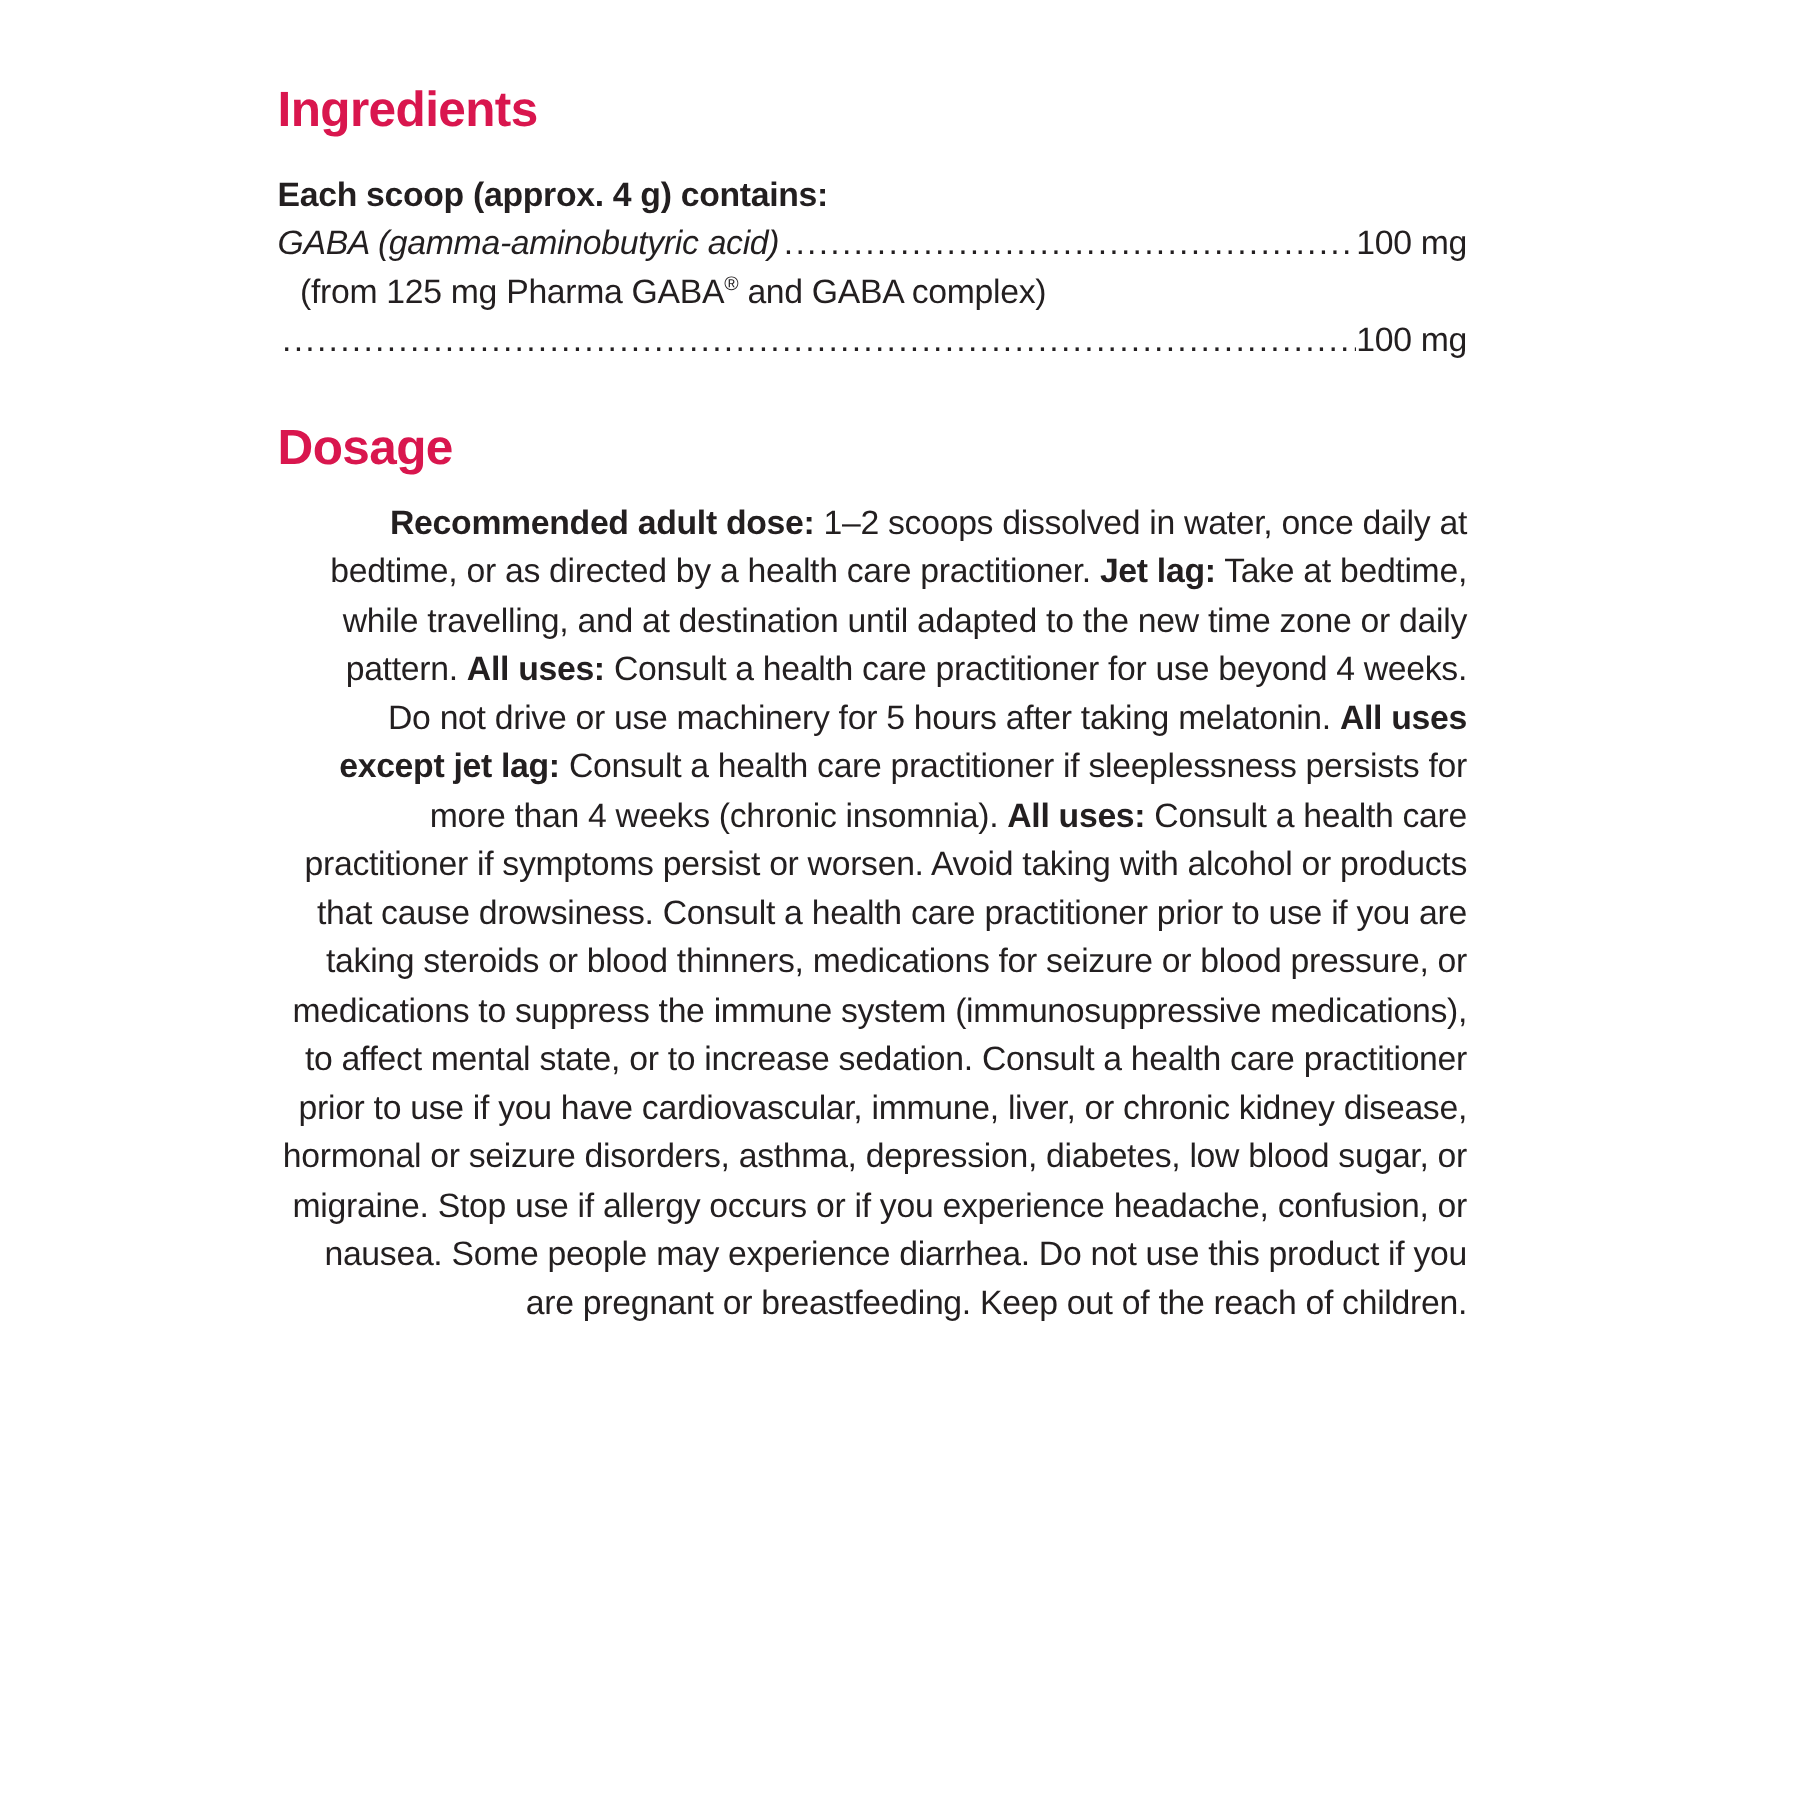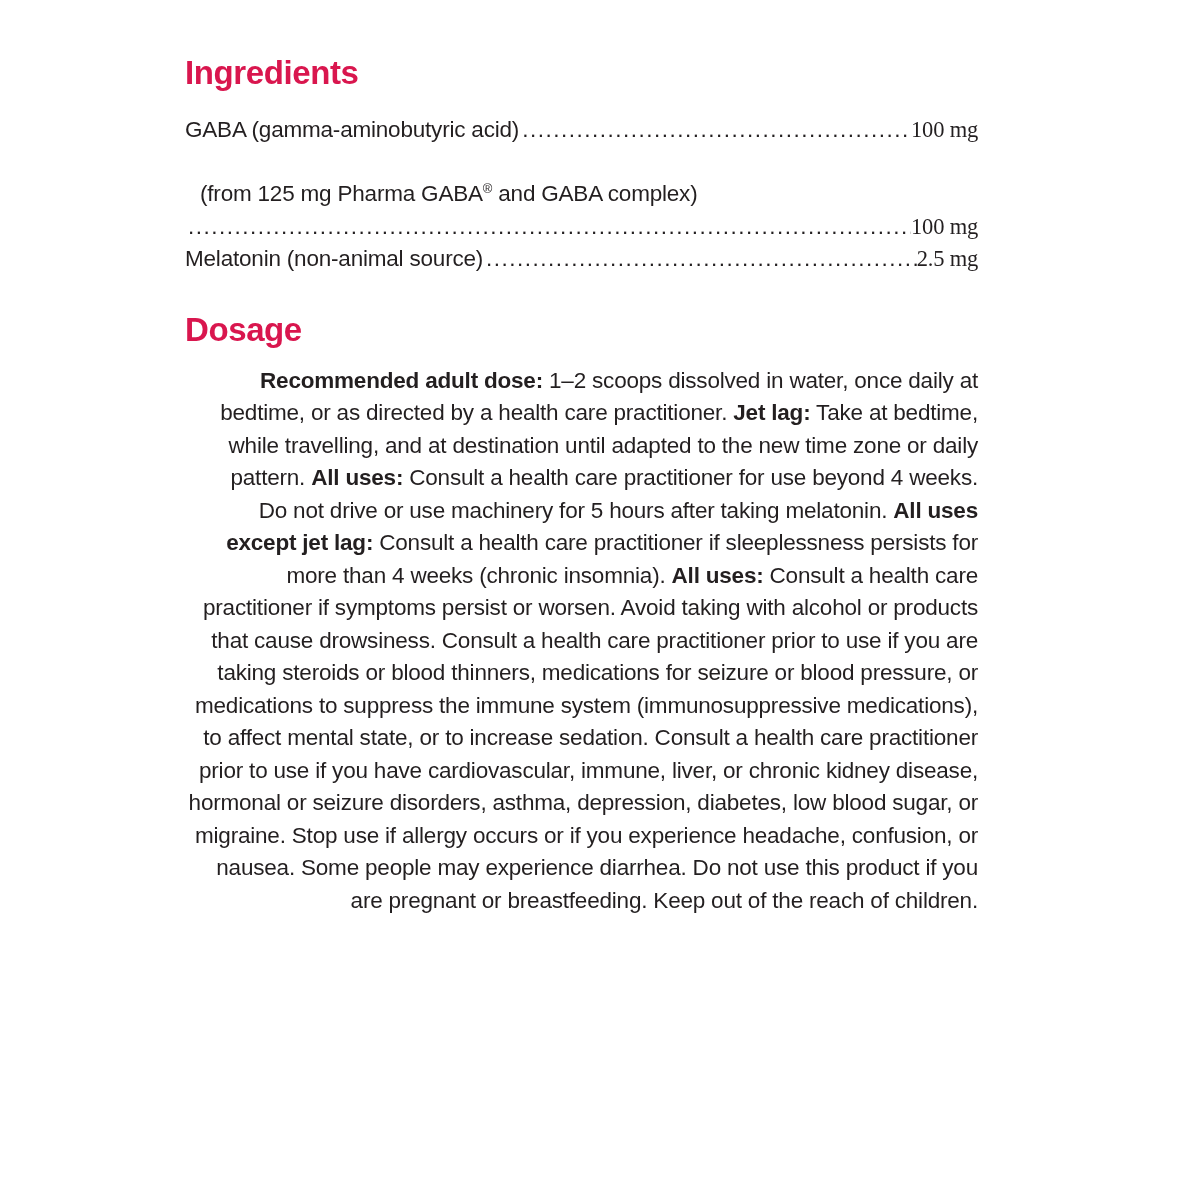--- a/index.html
+++ b/index.html
@@ -42,68 +42,64 @@
     color: #231f20;
     margin: 0;
   }
   .subhead { font-weight: 700; }
   .body b, .subhead { font-weight: 700; }
   .ing-row {
     display: flex;
     align-items: baseline;
     width: 100%;
   }
-  .ing-name { white-space: nowrap; flex: 0 0 auto; }
-  .ing-amount { white-space: nowrap; flex: 0 0 auto; font-family: Liberation Serif, serif; }
+  .ing-name { white-space: nowrap; flex: 0 0 auto; font-style: italic; }
+  .ing-amount { white-space: nowrap; flex: 0 0 auto; }
   .leader {
     flex: 1 1 auto;
     overflow: hidden;
     white-space: nowrap;
     margin: 0 0 0 3px;
     min-width: 10px;
   }
   .leader::after {
     content: "........................................................................................................................................................";
     letter-spacing: 1.5px;
   }
-  .ing-note { padding-left: 15px; margin-top: 32px; }
+  .ing-note { padding-left: 15px; }
   .ing-note sup {
     font-size: 13px;
     vertical-align: super;
     line-height: 0;
   }
   .body { text-align: right; }
 </style>
 </head>
 <body>
 
 <div class="page">
   <div class="content">
 
     <section>
       <h1 class="heading h-ingredients">Ingredients</h1>
+      <p class="subhead">Each scoop (approx. 4 g) contains:</p>
 
       <div class="ing-row">
           <span class="ing-name">GABA (gamma-aminobutyric acid)</span>
           <span class="leader"></span>
           <span class="ing-amount">100 mg</span>
         </div>
       <div class="ing-note"><span>(from 125 mg Pharma GABA</span><sup>®</sup><span> and GABA complex)</span></div>
 
 
       <div class="ing-row">
           <span class="leader"></span>
           <span class="ing-amount">100 mg</span>
         </div>
 
-      <div class="ing-row">
-          <span class="ing-name">Melatonin (non-animal source)</span>
-          <span class="leader"></span>
-          <span class="ing-amount">2.5 mg</span>
-        </div>
     </section>
 
     <section>
       <h1 class="heading h-dosage">Dosage</h1>
       <p class="body"><b>Recommended adult dose:</b><span> 1–2 scoops dissolved in water, once daily at bedtime, or as directed by a health care practitioner. </span><b>Jet lag:</b><span> Take at bedtime, while travelling, and at destination until adapted to the new time zone or daily pattern. </span><b>All uses:</b><span> Consult a health care practitioner for use beyond 4 weeks.</span></p>
     </section>
 
     <section>
       <p class="body"><span>Do not drive or use machinery for 5 hours after taking melatonin. </span><b>All uses except jet lag:</b><span> Consult a health care practitioner if sleeplessness persists for more than 4 weeks (chronic insomnia). </span><b>All uses:</b><span> Consult a health care practitioner if symptoms persist or worsen. Avoid taking with alcohol or products that cause drowsiness. Consult a health care practitioner prior to use if you are taking steroids or blood thinners, medications for seizure or blood pressure, or medications to suppress the immune system (immunosuppressive medications), to affect mental state, or to increase sedation. Consult a health care practitioner prior to use if you have cardiovascular, immune, liver, or chronic kidney disease, hormonal or seizure disorders, asthma, depression, diabetes, low blood sugar, or migraine. Stop use if allergy occurs or if you experience headache, confusion, or nausea. Some people may experience diarrhea. Do not use this product if you are pregnant or breastfeeding. Keep out of the reach of children.</span></p>
     </section>

